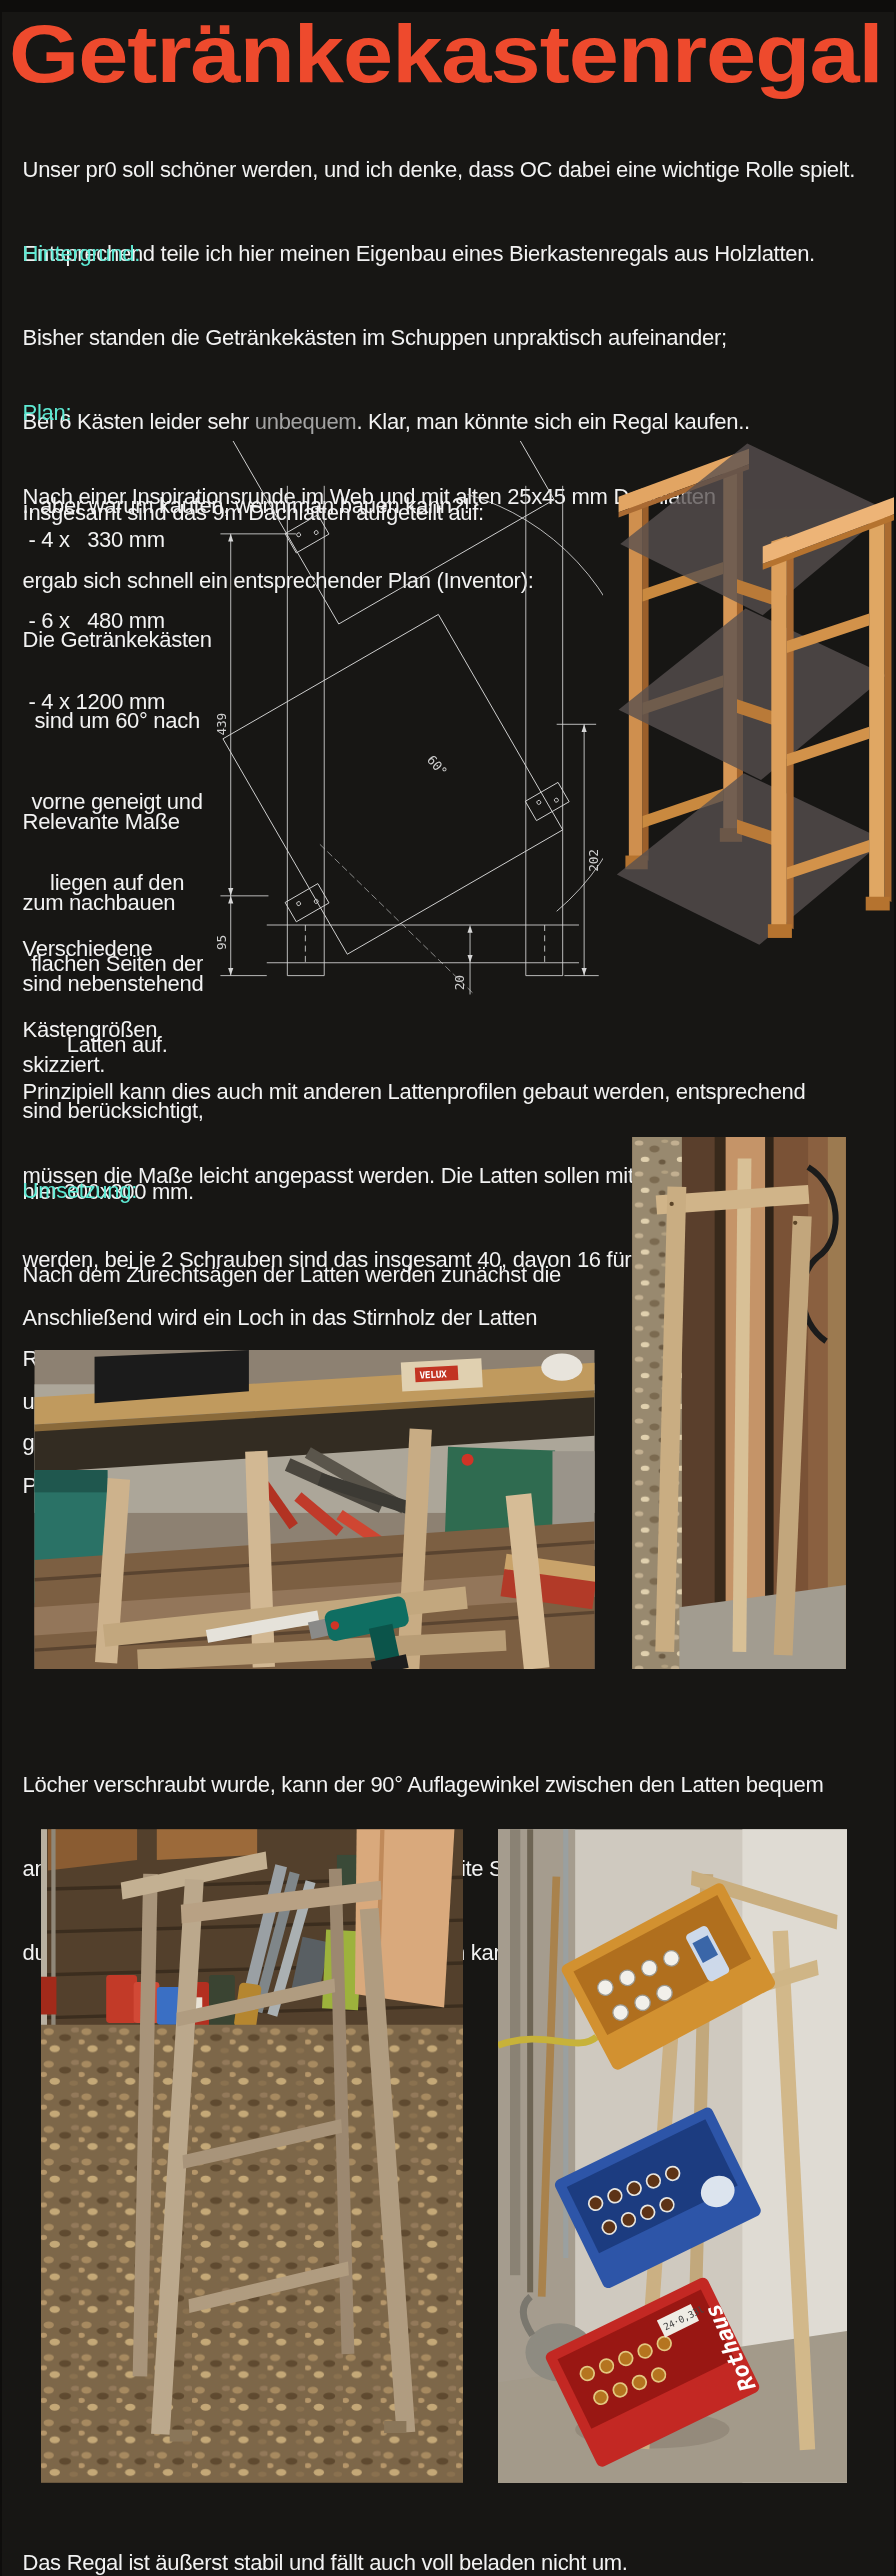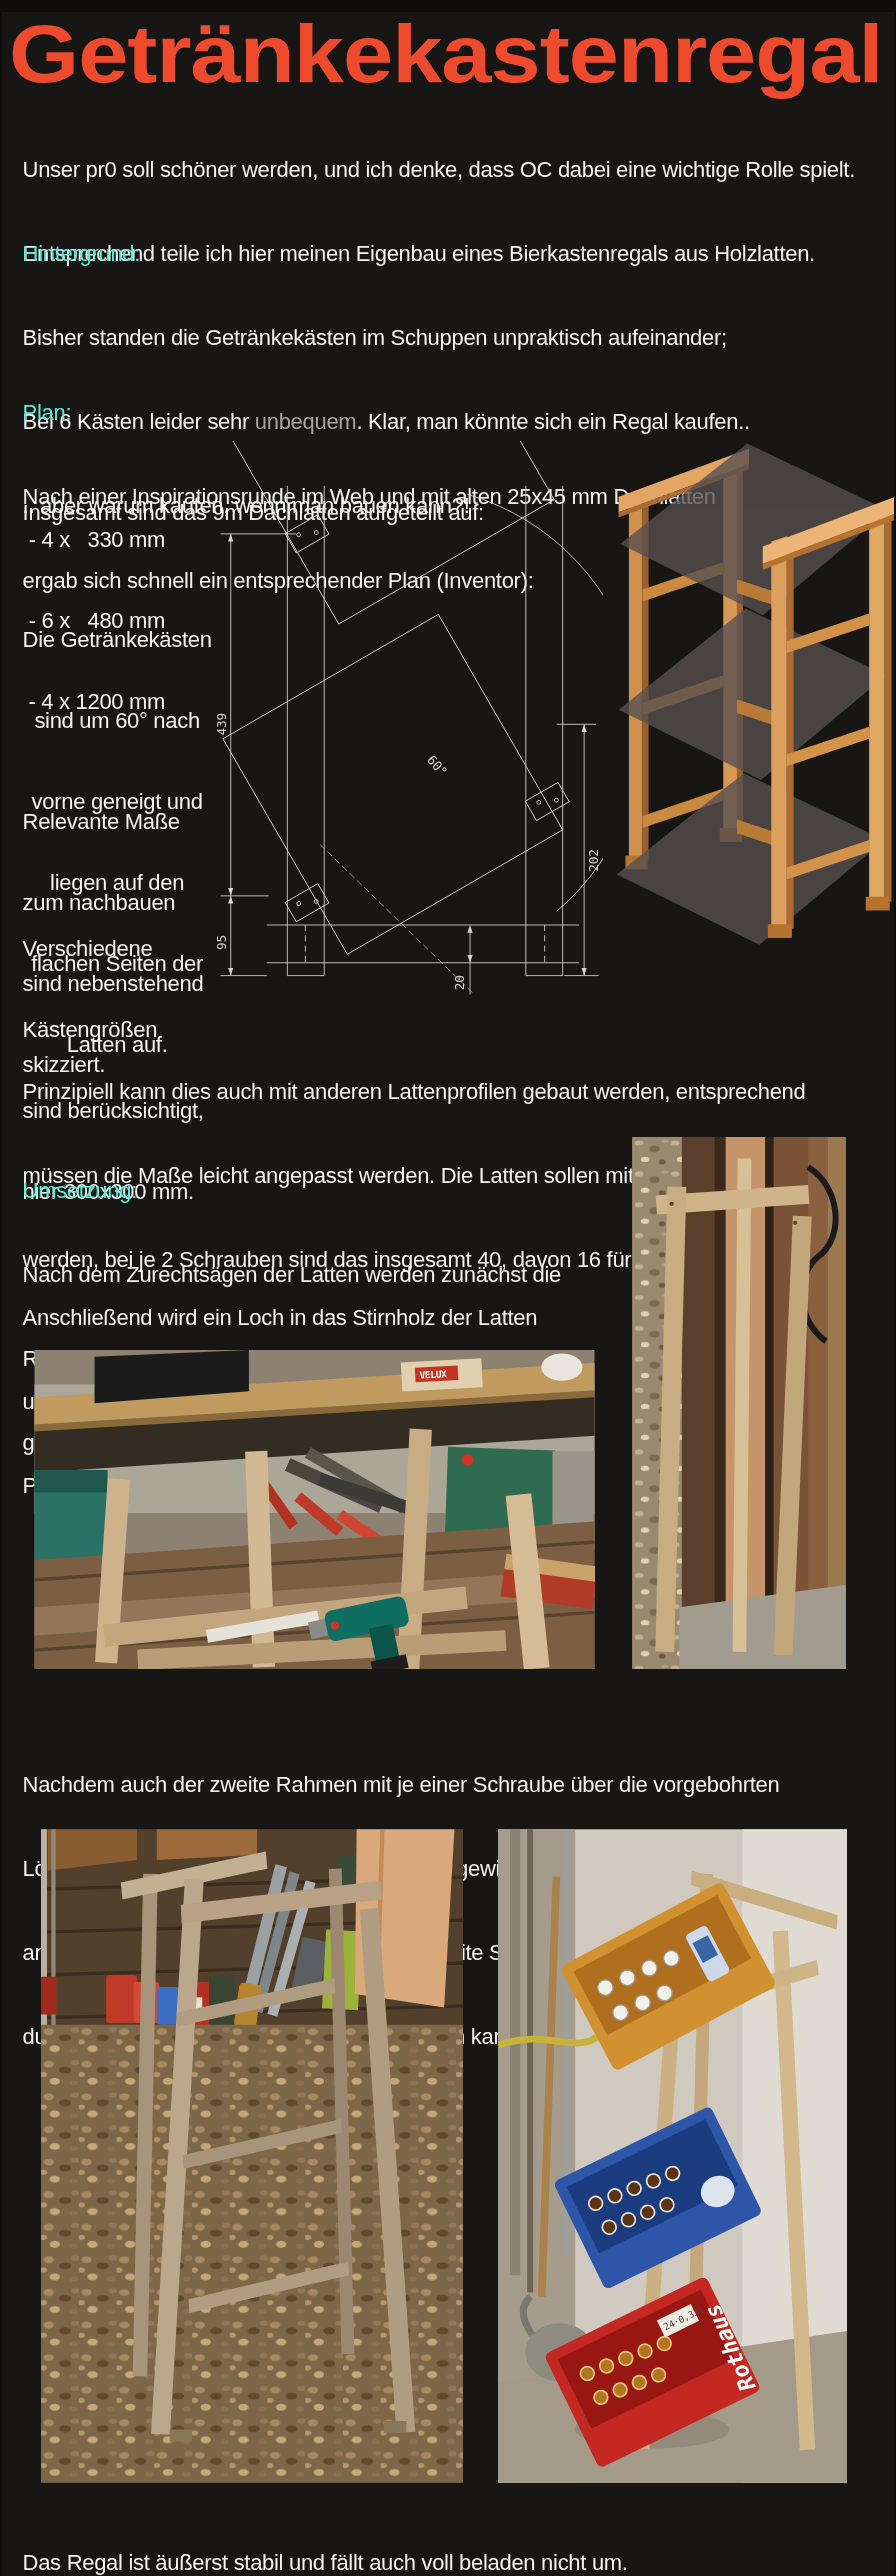--- a/index.html
+++ b/index.html
@@ -46,21 +46,21 @@
 
   <div class="blk" style="top:331px;left:20.6px;">
     <span class="ln green">Plan:</span>
     <span class="ln">Nach einer Inspirationsrunde im Web und mit alten 25x45 mm Dachlatten</span>
     <span class="ln">ergab sich schnell ein entsprechender Plan (Inventor):</span>
   </div>
 
   <div class="blk" style="top:431px;left:20.6px;">
     <span class="ln">Insgesamt sind das 9m Dachlatten aufgeteilt auf:</span>
   </div>
-  <div class="blk lh31" style="top:460px;left:20.6px;text-align:right;">
+  <div class="blk lh31" style="top:460px;left:20.6px;">
     <span class="ln"> - 4 x   330 mm</span>
     <span class="ln"> - 6 x   480 mm</span>
     <span class="ln"> - 4 x 1200 mm</span>
   </div>
 
   <div class="blk lh31" style="top:560px;left:20.6px;text-align:center;">
     <span class="ln">Die Getränkekästen</span>
     <span class="ln">sind um 60° nach</span>
     <span class="ln">vorne geneigt und</span>
     <span class="ln">liegen auf den</span>
@@ -292,21 +292,20 @@
     <g transform="rotate(-12 395 325)">
       <rect x="322" y="302" width="22" height="20" fill="#8a8a88"></rect>
       <rect x="342" y="294" width="96" height="36" rx="9" fill="#0f6e62"></rect>
       <rect x="390" y="324" width="28" height="44" fill="#0b544a"></rect>
       <rect x="384" y="362" width="42" height="16" fill="#1d1d1d"></rect>
       <circle cx="352" cy="312" r="5" fill="#d03426"></circle>
     </g>
   </svg>
 
   <div class="blk" style="top:1703px;left:20.6px;">
-    <span class="ln">Nachdem auch der zweite Rahmen mit je einer Schraube über die vorgebohrten</span>
     <span class="ln">Löcher verschraubt wurde, kann der 90° Auflagewinkel zwischen den Latten bequem</span>
     <span class="ln">angepasst werden. Das Vorbohren für die zweite Schraube ist nun leichter, da</span>
     <span class="ln"><span>durch beide Latten gleichzeitig gebohrt werden kann. Verschrauben ergibt </span><span class="green">final:</span></span>
   </div>
 
   <svg class="abs" style="top:1817px;left:39px;" width="422" height="654" viewBox="0 0 492 762">
     <defs>
       <pattern id="leavesB" width="44" height="38" patternUnits="userSpaceOnUse">
         <rect width="44" height="38" fill="#7d6749"></rect>
         <ellipse cx="9" cy="8" rx="6" ry="4" fill="#a78a60"></ellipse>

